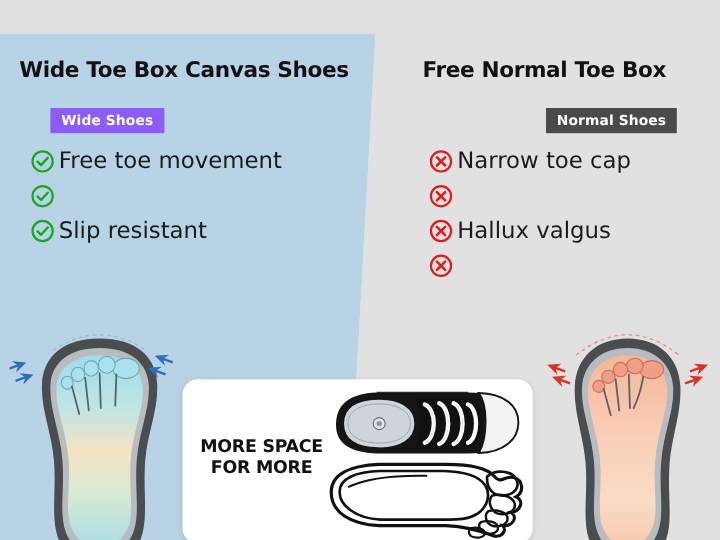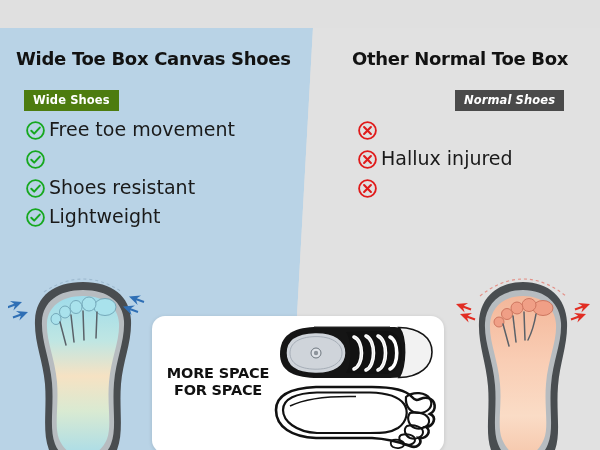--- a/index.html
+++ b/index.html
@@ -28,29 +28,29 @@
   #heading-left  { left:16px; }
   #heading-right { left:352px; }
 
   
   .badge {
     position:absolute; top:62px;
     font-size:11.5px; font-weight:bold; color:#ffffff;
     padding:3px 9px 4px 9px; white-space:nowrap;
     letter-spacing:0.1px;
   }
-  #badge-left  { left:24px;  background:#4d7c0f; }
-  #badge-right { left:455px; background:#4a4a4a;font-style:italic; }
+  #badge-left  { left:42px;  background:#8b5cf6; }
+  #badge-right { left:455px; background:#4a4a4a; }
 
   
   .feature-list { position:absolute; top:92px; }
   #list-left  { left:25px; }
   #list-right { left:357px; }
   .feature-item {
-    display:flex; align-items:flex-start;
+    display:flex; align-items:center;
     height:29px; white-space:nowrap;
   }
   .feature-icon { flex:0 0 auto; width:21px; height:21px; margin-right:3px; display:block; }
   .feature-label {
     font-size:19px; color:#1a1a1a; line-height:1;
     font-family:"DejaVu Sans", sans-serif;
   }
 
   
   .foot-wrap { position:absolute; }
@@ -76,21 +76,21 @@
 </style>
 </head>
 <body>
 
 <div id="stage">
 
   <div class="panel" id="panel-left"></div>
   <div class="panel" id="panel-right"></div>
 
   <div class="heading" id="heading-left">Wide Toe Box Canvas Shoes</div>
-  <div class="heading" id="heading-right">Other Normal Toe Box</div>
+  <div class="heading" id="heading-right">Free Normal Toe Box</div>
 
   <div class="badge" id="badge-left">Wide Shoes</div>
   <div class="badge" id="badge-right">Normal Shoes</div>
 
   <div class="feature-list" id="list-left">
 
     <div class="feature-item">
       <svg class="feature-icon" viewBox="0 0 24 24">
         <circle cx="12" cy="12" r="9.6" fill="none" stroke="#16a81f" stroke-width="2.1"></circle>
         <path d="M7.2 12.3 L10.5 15.6 L16.9 8.7" fill="none" stroke="#16a81f" stroke-width="2.3" stroke-linecap="round" stroke-linejoin="round"></path>
@@ -103,48 +103,48 @@
         <circle cx="12" cy="12" r="9.6" fill="none" stroke="#16a81f" stroke-width="2.1"></circle>
         <path d="M7.2 12.3 L10.5 15.6 L16.9 8.7" fill="none" stroke="#16a81f" stroke-width="2.3" stroke-linecap="round" stroke-linejoin="round"></path>
       </svg>
     </div>
 
     <div class="feature-item">
       <svg class="feature-icon" viewBox="0 0 24 24">
         <circle cx="12" cy="12" r="9.6" fill="none" stroke="#16a81f" stroke-width="2.1"></circle>
         <path d="M7.2 12.3 L10.5 15.6 L16.9 8.7" fill="none" stroke="#16a81f" stroke-width="2.3" stroke-linecap="round" stroke-linejoin="round"></path>
       </svg>
-      <span class="feature-label">Shoes resistant</span>
-    </div>
-
-    <div class="feature-item">
-      <svg class="feature-icon" viewBox="0 0 24 24">
-        <circle cx="12" cy="12" r="9.6" fill="none" stroke="#16a81f" stroke-width="2.1"></circle>
-        <path d="M7.2 12.3 L10.5 15.6 L16.9 8.7" fill="none" stroke="#16a81f" stroke-width="2.3" stroke-linecap="round" stroke-linejoin="round"></path>
-      </svg>
-      <span class="feature-label">Lightweight</span>
-    </div>
+      <span class="feature-label">Slip resistant</span>
+    </div>
+
   </div>
 
   <div class="feature-list" id="list-right">
-
 
     <div class="feature-item">
       <svg class="feature-icon" viewBox="0 0 24 24">
         <circle cx="12" cy="12" r="9.6" fill="none" stroke="#e01b1b" stroke-width="2.1"></circle>
         <path d="M8.1 8.1 L15.9 15.9 M15.9 8.1 L8.1 15.9" fill="none" stroke="#e01b1b" stroke-width="2.4" stroke-linecap="round"></path>
       </svg>
+      <span class="feature-label">Narrow toe cap</span>
     </div>
 
     <div class="feature-item">
       <svg class="feature-icon" viewBox="0 0 24 24">
         <circle cx="12" cy="12" r="9.6" fill="none" stroke="#e01b1b" stroke-width="2.1"></circle>
         <path d="M8.1 8.1 L15.9 15.9 M15.9 8.1 L8.1 15.9" fill="none" stroke="#e01b1b" stroke-width="2.4" stroke-linecap="round"></path>
       </svg>
-      <span class="feature-label">Hallux injured</span>
+    </div>
+
+    <div class="feature-item">
+      <svg class="feature-icon" viewBox="0 0 24 24">
+        <circle cx="12" cy="12" r="9.6" fill="none" stroke="#e01b1b" stroke-width="2.1"></circle>
+        <path d="M8.1 8.1 L15.9 15.9 M15.9 8.1 L8.1 15.9" fill="none" stroke="#e01b1b" stroke-width="2.4" stroke-linecap="round"></path>
+      </svg>
+      <span class="feature-label">Hallux valgus</span>
     </div>
 
     <div class="feature-item">
       <svg class="feature-icon" viewBox="0 0 24 24">
         <circle cx="12" cy="12" r="9.6" fill="none" stroke="#e01b1b" stroke-width="2.1"></circle>
         <path d="M8.1 8.1 L15.9 15.9 M15.9 8.1 L8.1 15.9" fill="none" stroke="#e01b1b" stroke-width="2.4" stroke-linecap="round"></path>
       </svg>
     </div>
   </div>
 
@@ -302,21 +302,21 @@
           <path d="M0 0 L11 -5 L8 -1 L16 -1 L16 1 L8 1 L11 5 Z" transform="scale(-1,1)"></path>
         </g>
       </g>
     </svg>
   </div>
 
   <div id="center-card">
 
     <div id="card-caption">
       <span>MORE SPACE</span>
-      <span>FOR SPACE</span>
+      <span>FOR MORE</span>
     </div>
 
     <svg id="card-art" viewBox="0 0 182 133">
 
       <g>
 
         <path d="M20 36
                  C 20 18 32 10 54 9
                  L 130 9
                  C 155 9 172 19 172 34

